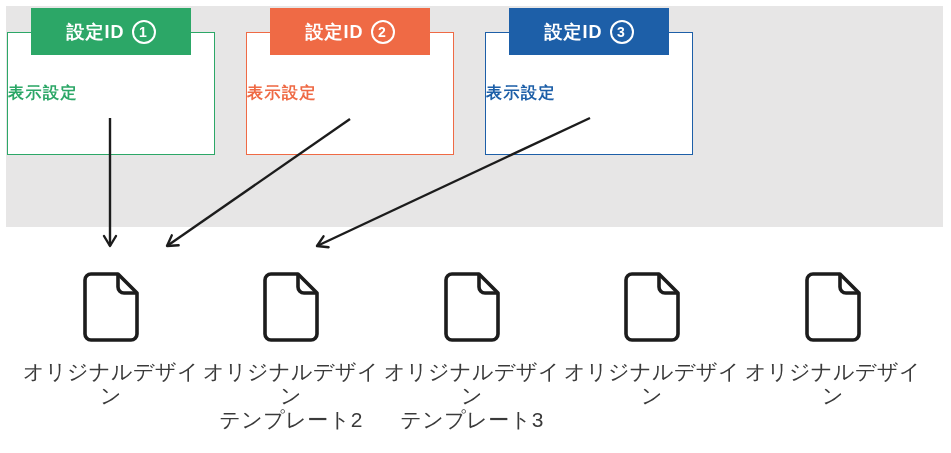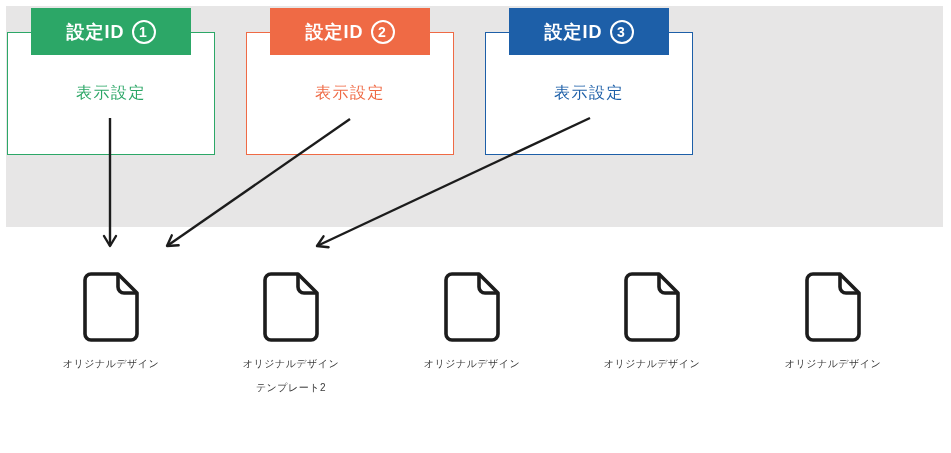--- a/index.html
+++ b/index.html
@@ -18,21 +18,21 @@
     background: var(--band);
   }
   .card {
     position: absolute;
     top: 32px;
     width: 208px; height: 123px;
     background: #ffffff;
     border: 1px solid var(--accent);
     display: flex;
     align-items: center;
-    justify-content: center;
+    justify-content: flex-start;
     box-sizing: border-box;
   }
   .card--1 { left: 7px;   --accent: var(--accent1); }
   .card--2 { left: 246px; --accent: var(--accent2); }
   .card--3 { left: 485px; --accent: var(--accent3); }
   .card-header {
     position: absolute;
     top: -25px;
     left: 50%;
     transform: translateX(-50%);
@@ -54,21 +54,21 @@
     border-radius: 50%;
     align-items: center;
     justify-content: center;
     font-size: 14px;
     font-weight: bold;
     line-height: 1;
   }
   .display-label {
     color: var(--accent);
     font-size: 16px;
-    font-weight: normal;
+    font-weight: bold;
     letter-spacing: 1.5px;
   }
   .arrows {
     position: absolute;
     left: 0; top: 0;
     width: 951px; height: 453px;
     color: var(--ink);
     pointer-events: none;
   }
   .doc {
@@ -78,22 +78,22 @@
     text-align: center;
     color: var(--label_text);
   }
   .doc--1 { left: 21px; }
   .doc--2 { left: 201px; }
   .doc--3 { left: 382px; }
   .doc--4 { left: 562px; }
   .doc--5 { left: 743px; }
   .doc svg { display: block; margin: 0 auto; color: var(--ink); }
   .doc-label {
-    margin-top: 8px;
-    font-size: 10px;
+    margin-top: 16px;
+    font-size: 21px;
     line-height: 24px;
     letter-spacing: 0.5px;
   }
 </style>
 </head>
 <body>
 
 <div class="canvas">
 
   <div class="band"></div>
@@ -154,20 +154,21 @@
     </div>
   </div>
 
   <div class="doc doc--3">
     <svg width="60" height="74" viewBox="0 0 60 74">
       <path d="M37 4 H10 A6 6 0 0 0 4 10 V64 A6 6 0 0 0 10 70 H50 A6 6 0 0 0 56 64 V23 Z" fill="#ffffff" stroke="currentColor" stroke-width="3.6" stroke-linejoin="round"></path>
       <path d="M37 4 V17 A6 6 0 0 0 43 23 H56" fill="none" stroke="currentColor" stroke-width="3.6" stroke-linejoin="round"></path>
     </svg>
     <div class="doc-label">
       <div>オリジナルデザイン</div>
+      <div>テンプレート3</div>
     </div>
   </div>
 
   <div class="doc doc--4">
     <svg width="60" height="74" viewBox="0 0 60 74">
       <path d="M37 4 H10 A6 6 0 0 0 4 10 V64 A6 6 0 0 0 10 70 H50 A6 6 0 0 0 56 64 V23 Z" fill="#ffffff" stroke="currentColor" stroke-width="3.6" stroke-linejoin="round"></path>
       <path d="M37 4 V17 A6 6 0 0 0 43 23 H56" fill="none" stroke="currentColor" stroke-width="3.6" stroke-linejoin="round"></path>
     </svg>
     <div class="doc-label">
       <div>オリジナルデザイン</div>

